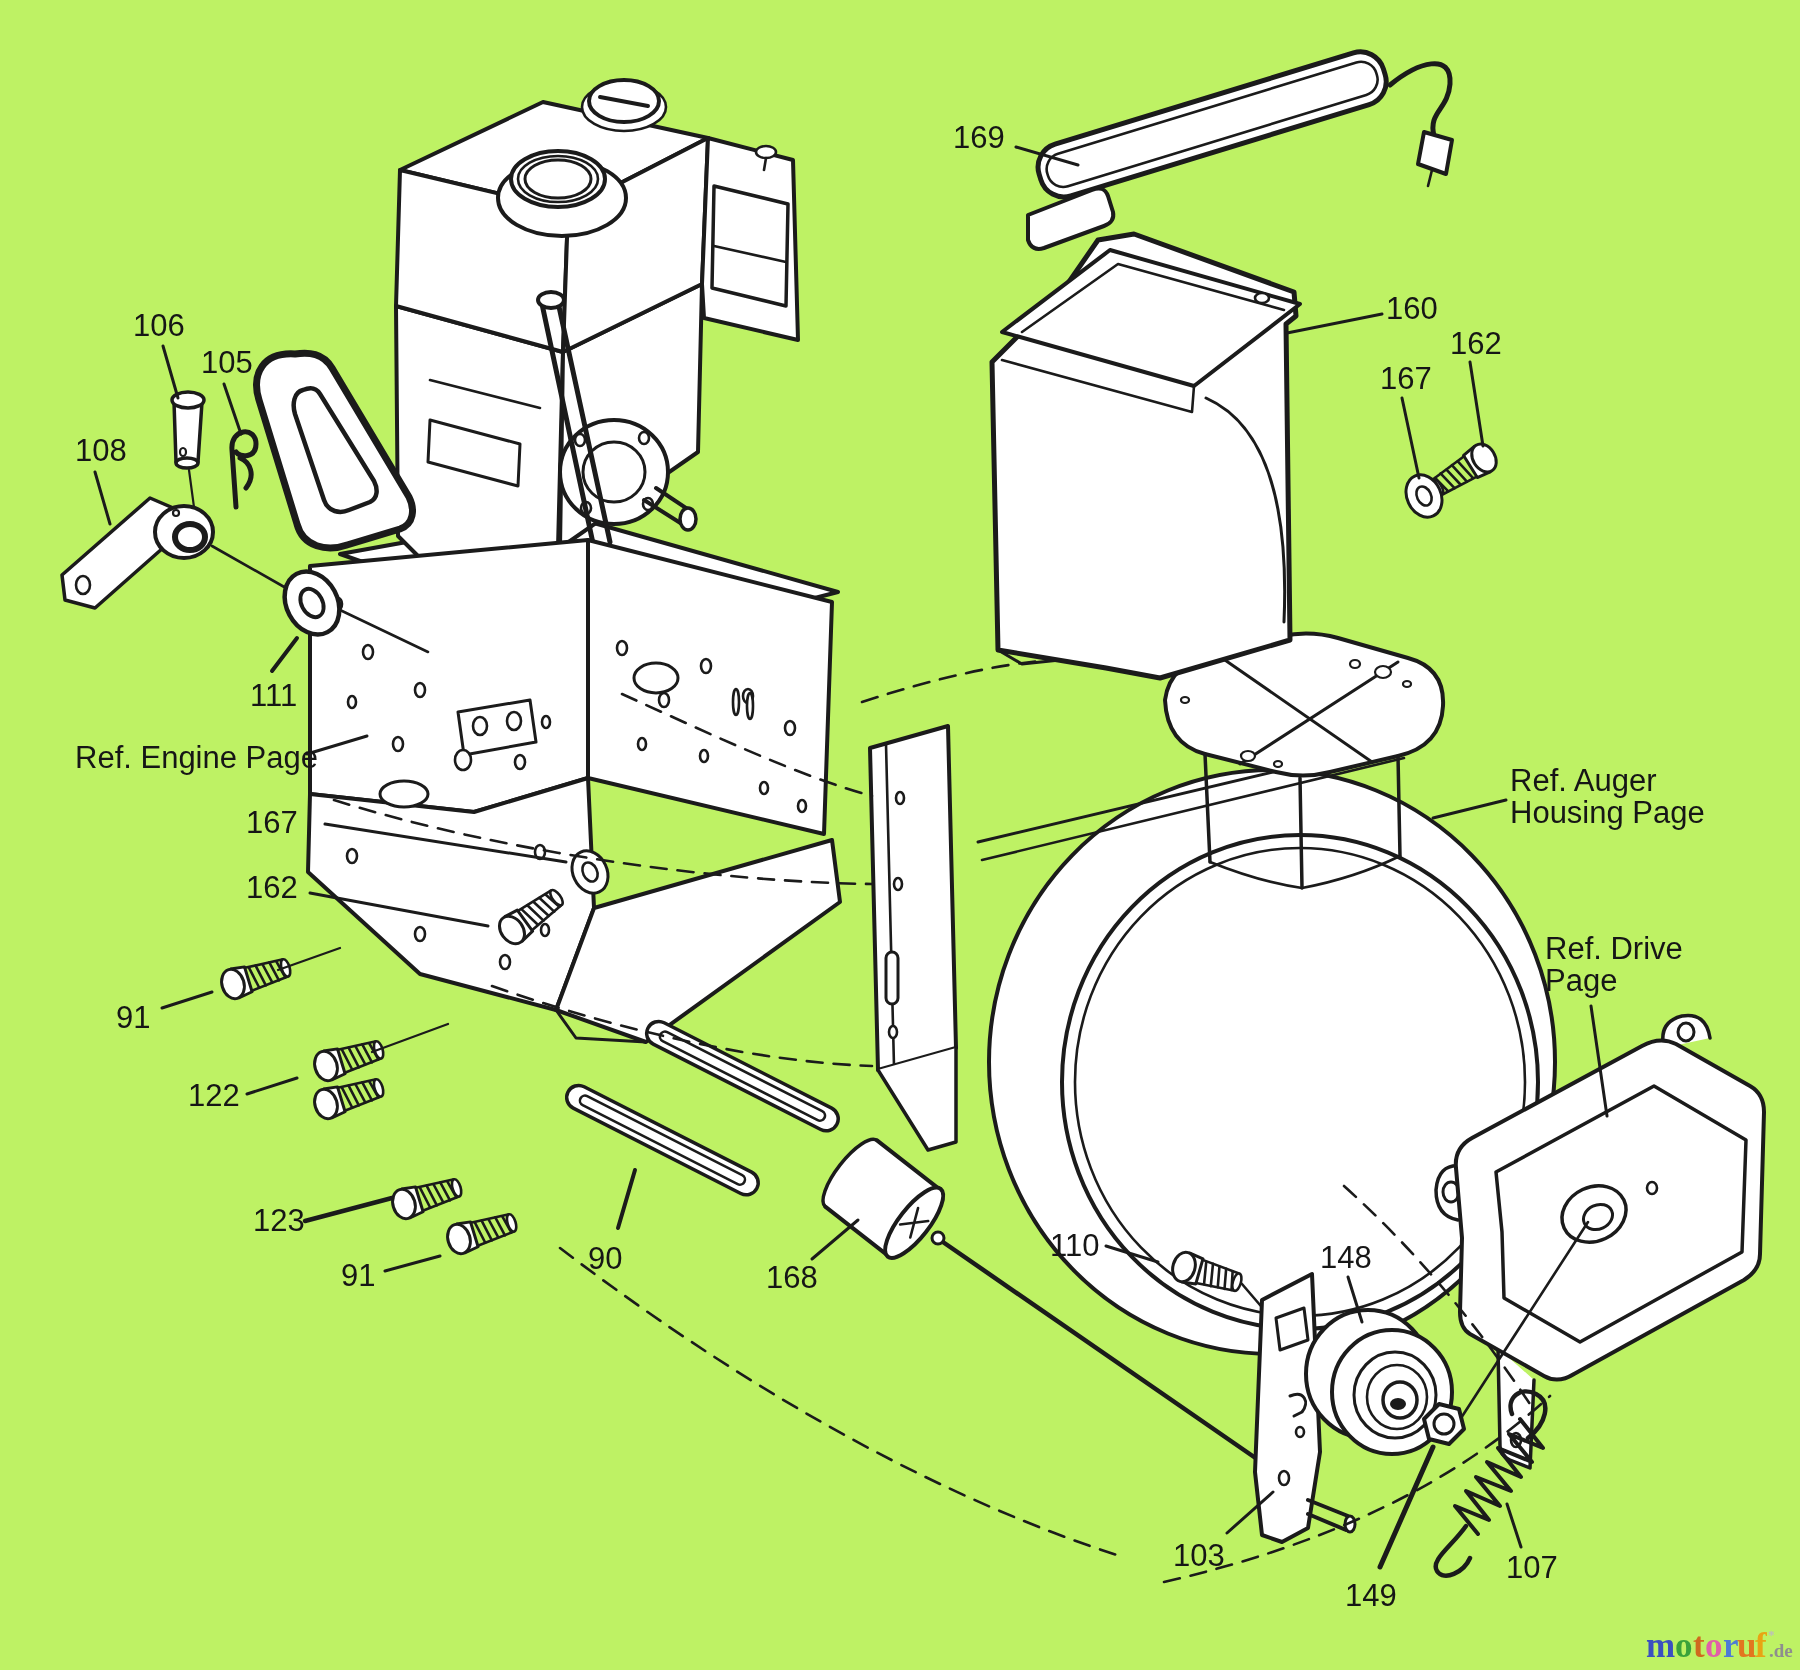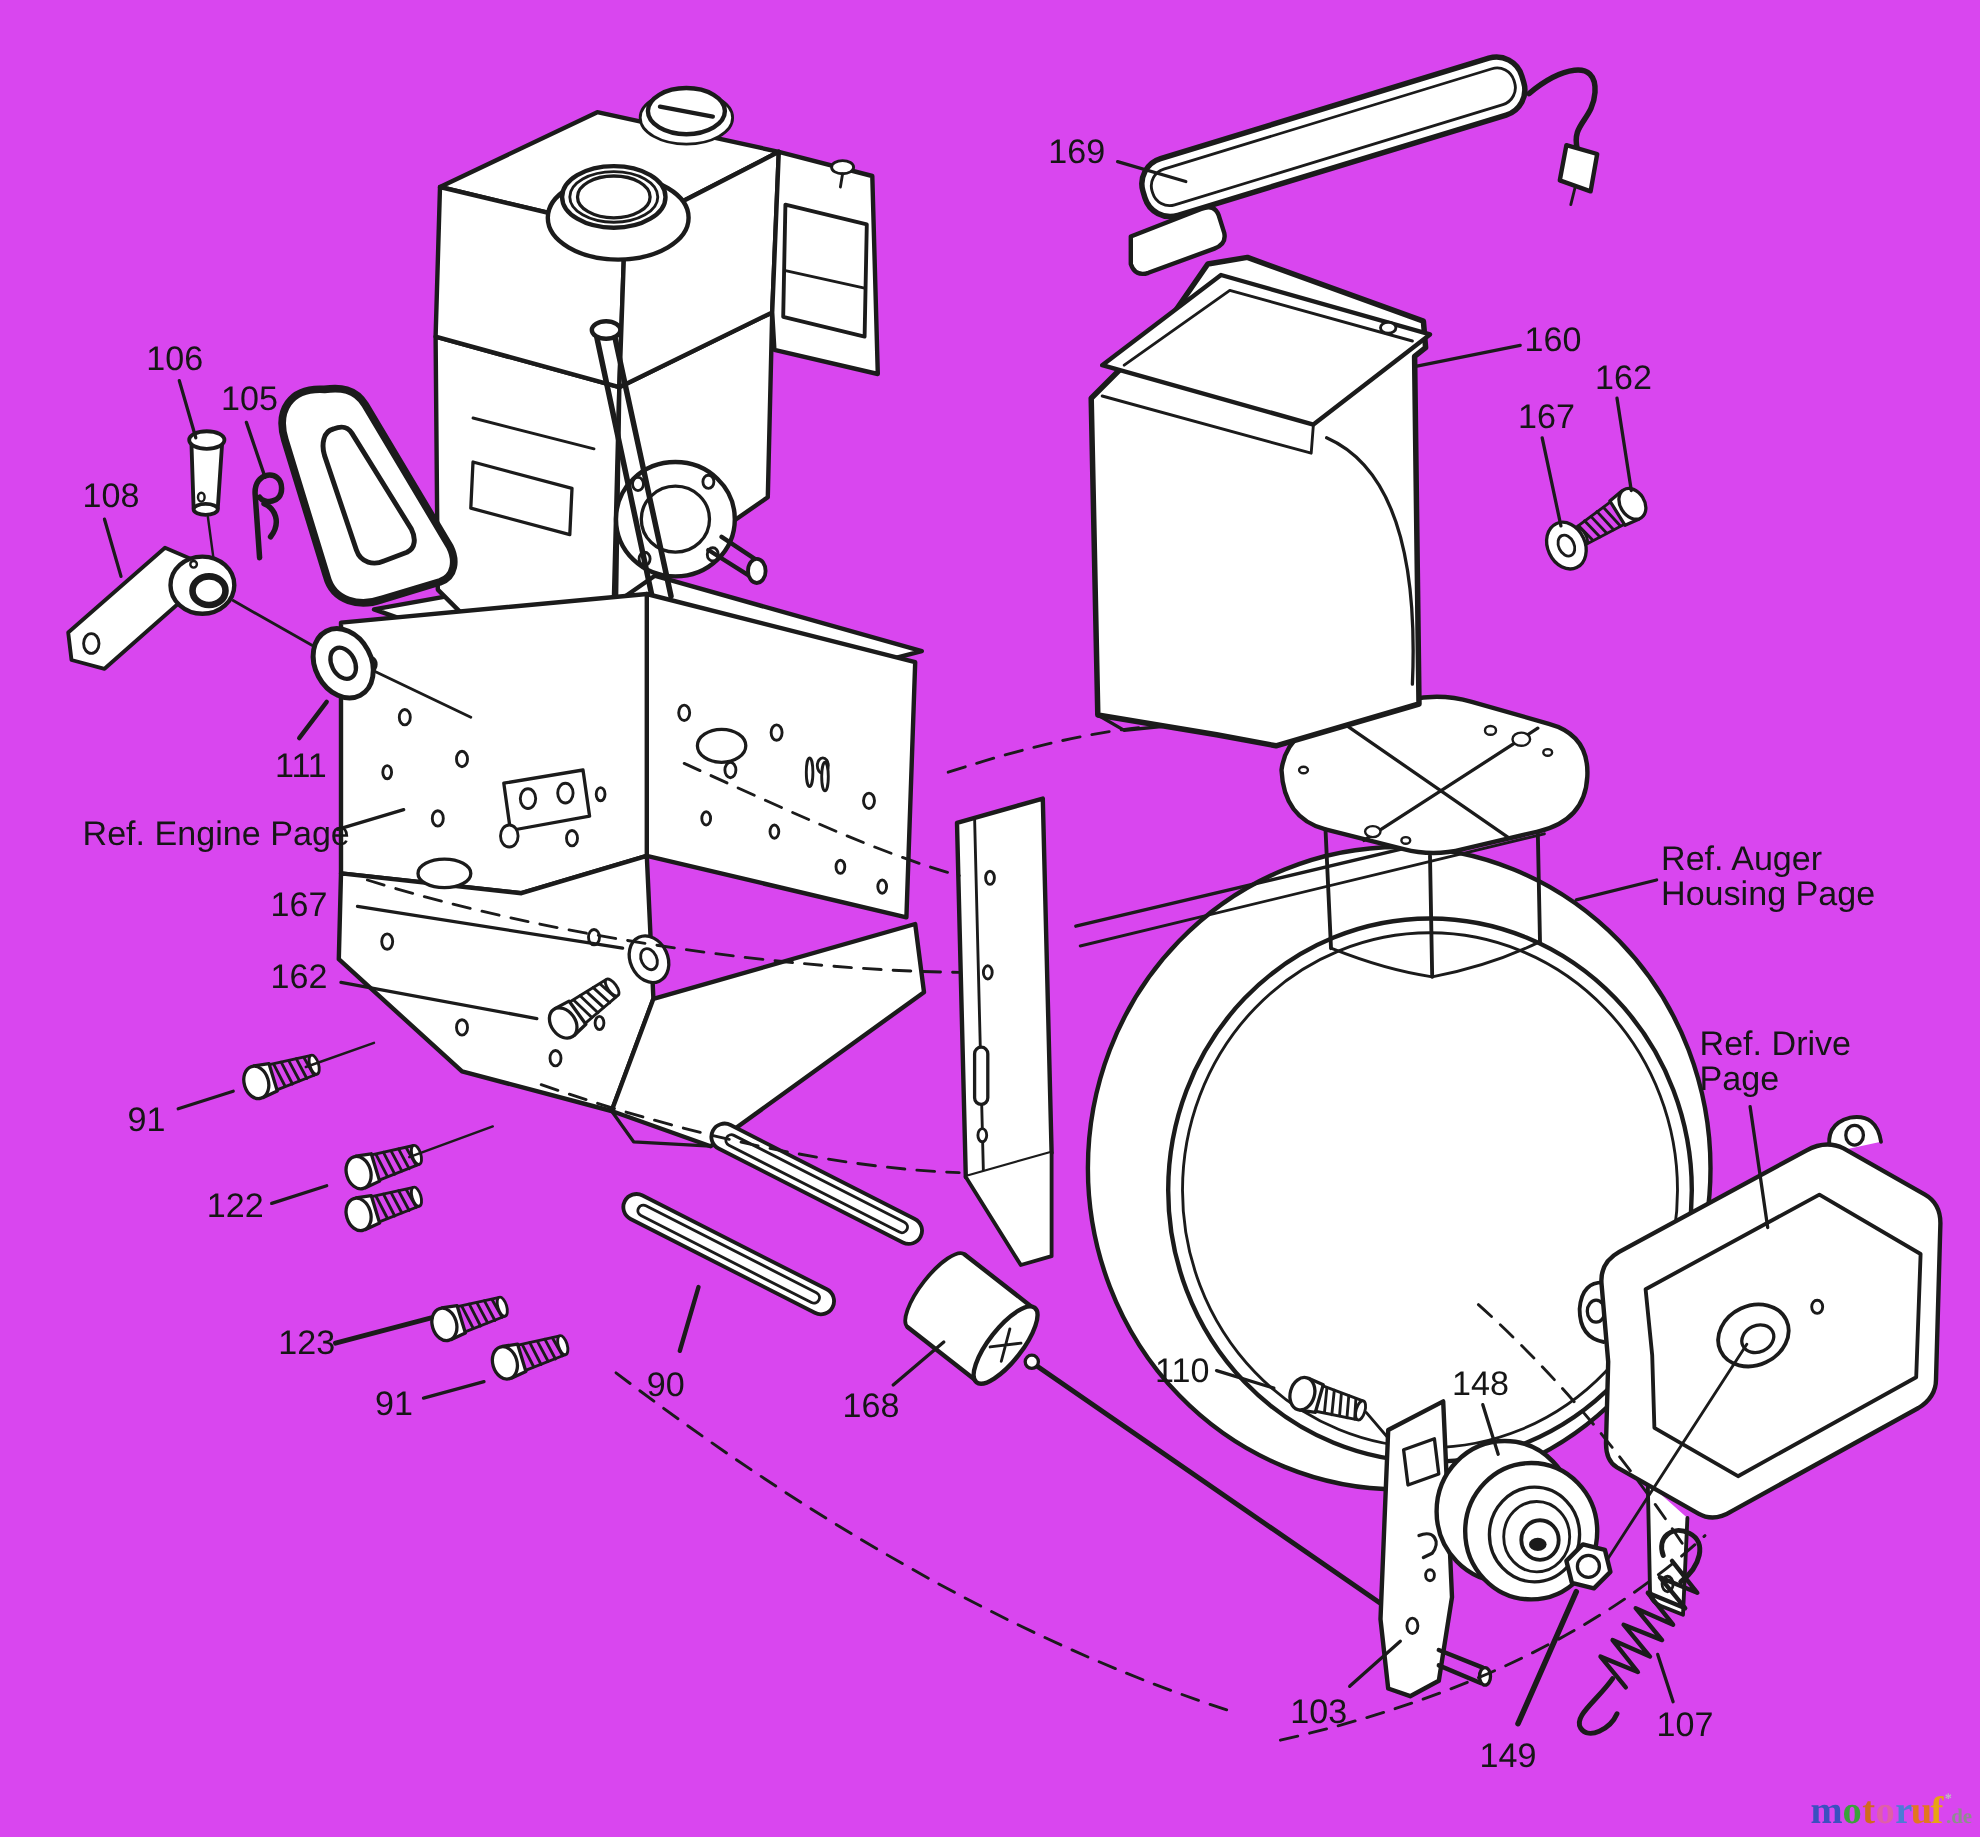--- a/index.html
+++ b/index.html
@@ -1,16 +1,16 @@
 <!DOCTYPE html>
 <html><head>
 <meta charset="utf-8">
 <style>
   html,body{margin:0;padding:0;background:#ffffff;}
-  .page{width:1800px;height:1670px;position:relative;background:#d946ef;}
+  .page{width:1800px;height:1670px;position:relative;background:#bef264;}
   svg{display:block}
   .lbl{font-family:"Liberation Sans",sans-serif;font-size:31px;fill:#161616;}
   .wm{font-family:"Liberation Serif",serif;font-weight:bold;font-size:35px;}
   .wm-mark{font-family:"Liberation Serif",serif;font-weight:bold;font-size:13px;}
   .wm-suffix{font-family:"Liberation Serif",serif;font-weight:bold;font-size:19px;}
   .ln{fill:none;stroke:#1b1b1b;stroke-linecap:round;stroke-linejoin:round;}
   .fw{fill:#ffffff;stroke:#1b1b1b;stroke-linecap:round;stroke-linejoin:round;}
   .w2{stroke-width:2.2}.w25{stroke-width:2.6}.w3{stroke-width:3}.w35{stroke-width:3.5}
   .w4{stroke-width:4}.w45{stroke-width:4.5}.w5{stroke-width:5}.w6{stroke-width:6}.w7{stroke-width:7}
   .dash{stroke-dasharray:16 11;}

